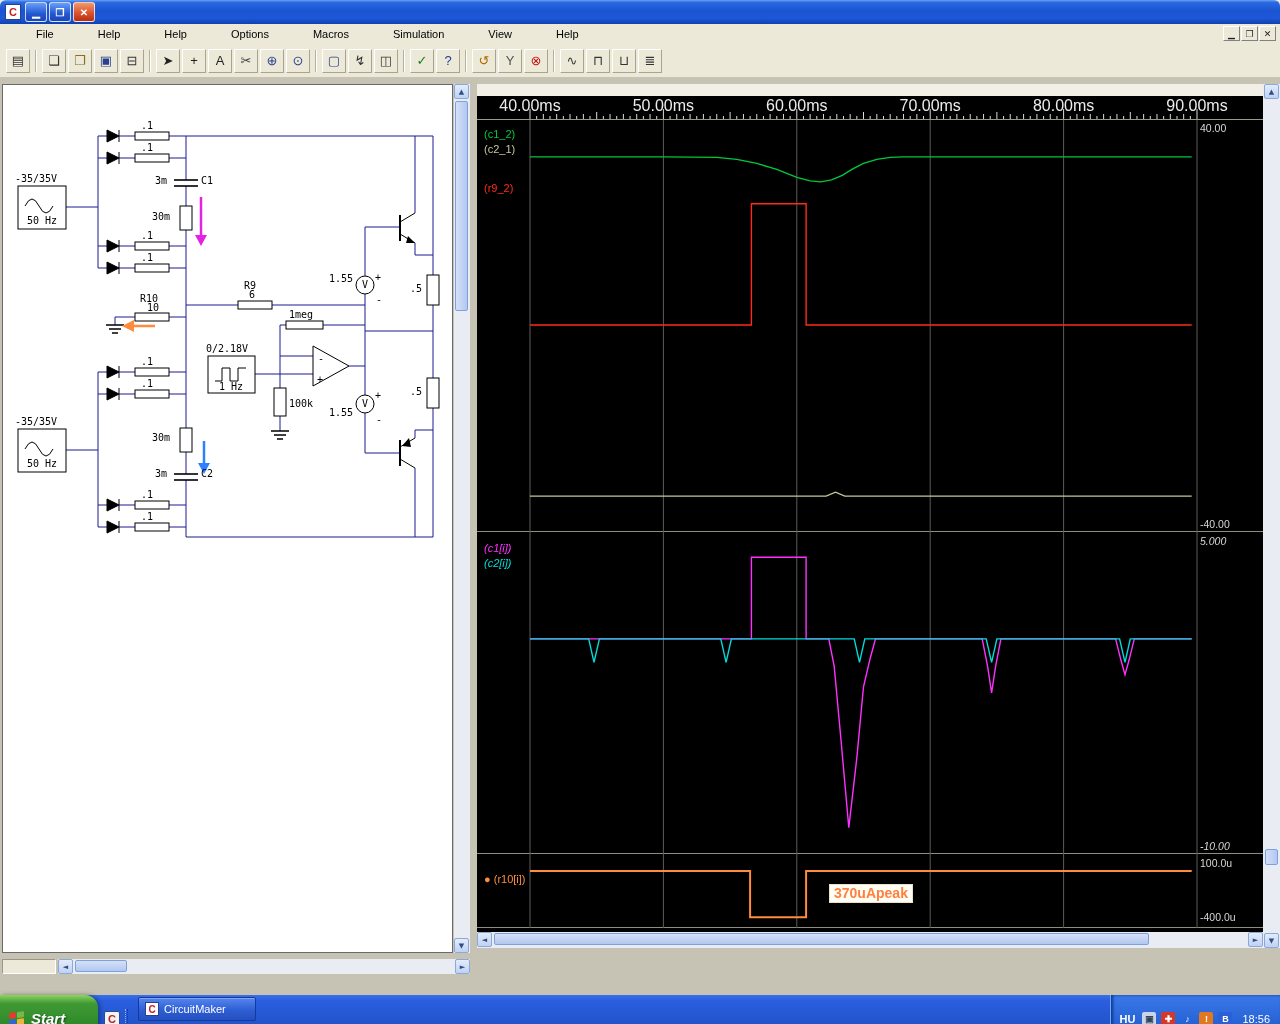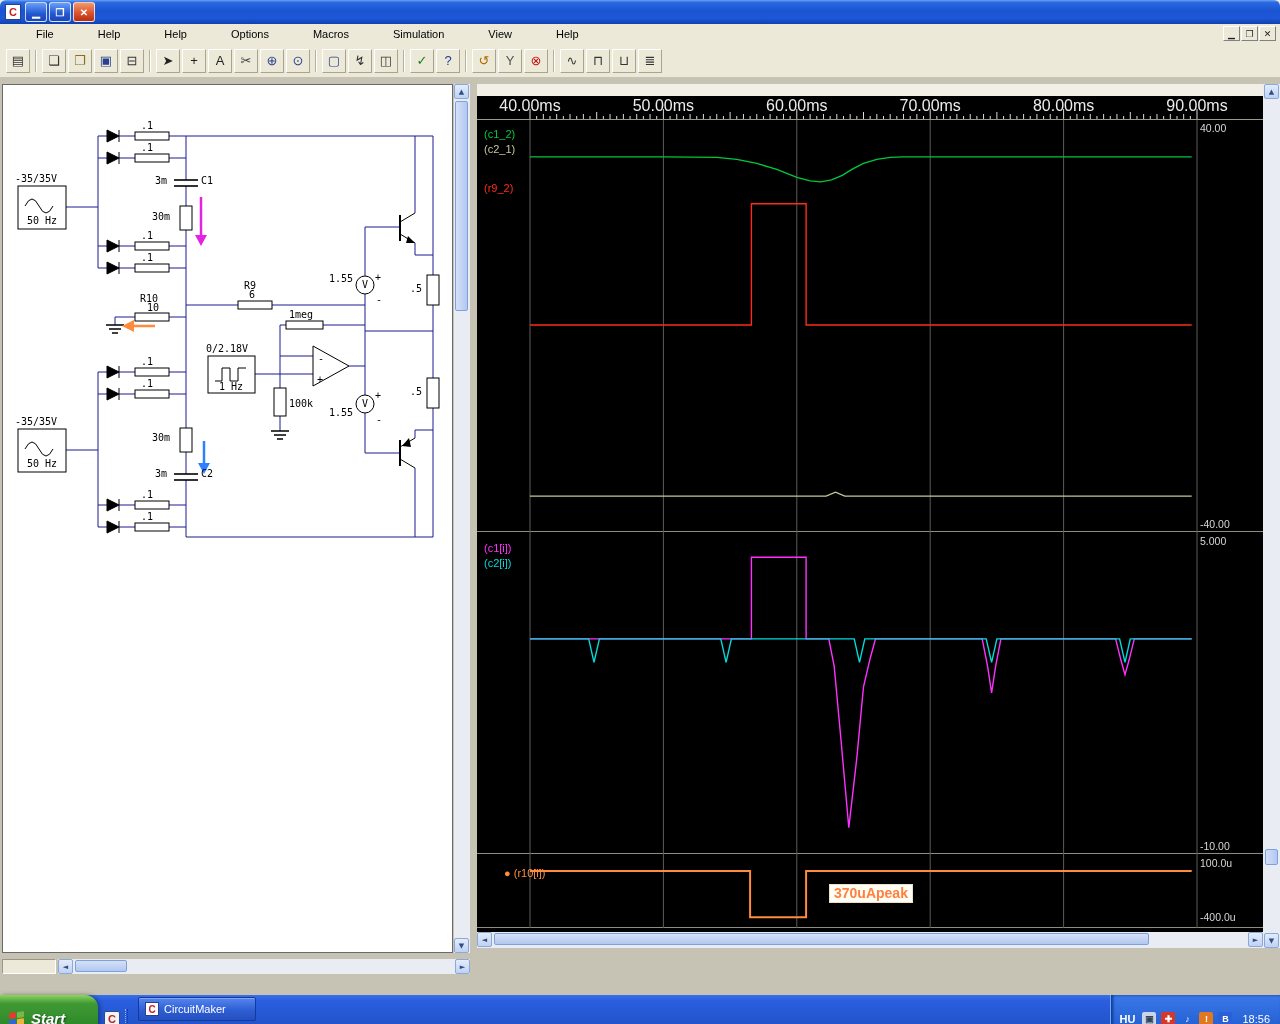--- a/index.html
+++ b/index.html
@@ -52,21 +52,21 @@
   .sch-hscroll{left:58px;top:881px;width:412px;height:15px;}
   .status-cell{left:2px;top:881px;width:54px;height:15px;background:#ece9d8;border:1px solid #9a968a;border-bottom-color:#fff;border-right-color:#fff;}
 
   
   .wave{left:477px;top:6px;width:786px;height:864px;background:#000;overflow:hidden;}
   .ruler{position:absolute;left:0;top:0;width:786px;height:36px;border-bottom:1px solid #9a9a8a;}
   .ruler-white{position:absolute;left:0;top:0;width:786px;height:12px;background:#f2f0e6;}
   .rlabel{position:absolute;top:13px;font-size:16px;color:#ececec;transform:translateX(-50%);white-space:nowrap;}
   .plot{position:absolute;left:0;width:786px;border-bottom:1px solid #8e8e80;}
   #plot1{top:36px;height:412px;}
-  #plot2{top:448px;height:322px;}
+  #plot2{top:448px;height:322px;font-style:italic;}
   #plot3{top:770px;height:74px;}
   .plot svg{position:absolute;left:0;top:0;}
   .sig{position:absolute;left:7px;font-size:11px;white-space:nowrap;z-index:3;}
   .axis-label{position:absolute;left:723px;font-size:10.5px;color:#d6d6d6;white-space:nowrap;z-index:3;}
   .anno{position:absolute;left:352px;top:30px;z-index:4;font:bold 14px "Liberation Sans",sans-serif;color:#ff8040;
     background:#fffdf4;border:1px solid #eadfc8;padding:0 4px 1px 4px;}
   .wave-hscroll{position:absolute;left:0;top:848px;width:786px;height:16px;background:#e9ecf2;}
   .wave-vscroll{left:1263px;top:6px;width:17px;height:864px;}
 
   
@@ -501,21 +501,21 @@
       <div class="plot" id="plot3">
           <svg width="786" height="74">
             <line x1="53" y1="0" x2="53" y2="74" stroke="#5c5c5c" stroke-width="1"></line>
             <line x1="186.4" y1="0" x2="186.4" y2="74" stroke="#5c5c5c" stroke-width="1"></line>
             <line x1="319.8" y1="0" x2="319.8" y2="74" stroke="#5c5c5c" stroke-width="1"></line>
             <line x1="453.2" y1="0" x2="453.2" y2="74" stroke="#5c5c5c" stroke-width="1"></line>
             <line x1="586.6" y1="0" x2="586.6" y2="74" stroke="#5c5c5c" stroke-width="1"></line>
             <line x1="720" y1="0" x2="720" y2="74" stroke="#5c5c5c" stroke-width="1"></line>
             <polyline points="53.0,17.0 273.1,17.0 273.1,63.3 329.1,63.3 329.1,17.0 714.7,17.0" fill="none" stroke="#ff8c3c" stroke-width="2"></polyline>
           </svg>
-        <span class="sig" style="top: 13px; color: rgb(255, 140, 60); margin-left: 20px;">
+        <span class="sig" style="top: 19px; color: rgb(255, 140, 60);">
           <span>●</span>
           <span>(r10[i])</span>
         </span>
         <span class="axis-label" style="top:3px">100.0u</span>
         <span class="axis-label" style="top:57px">-400.0u</span>
         <span class="anno">370uApeak</span>
       </div>
 
       <div class="wave-hscroll">
         <button class="sb-btn" style="left:0;top:0">◄</button>

